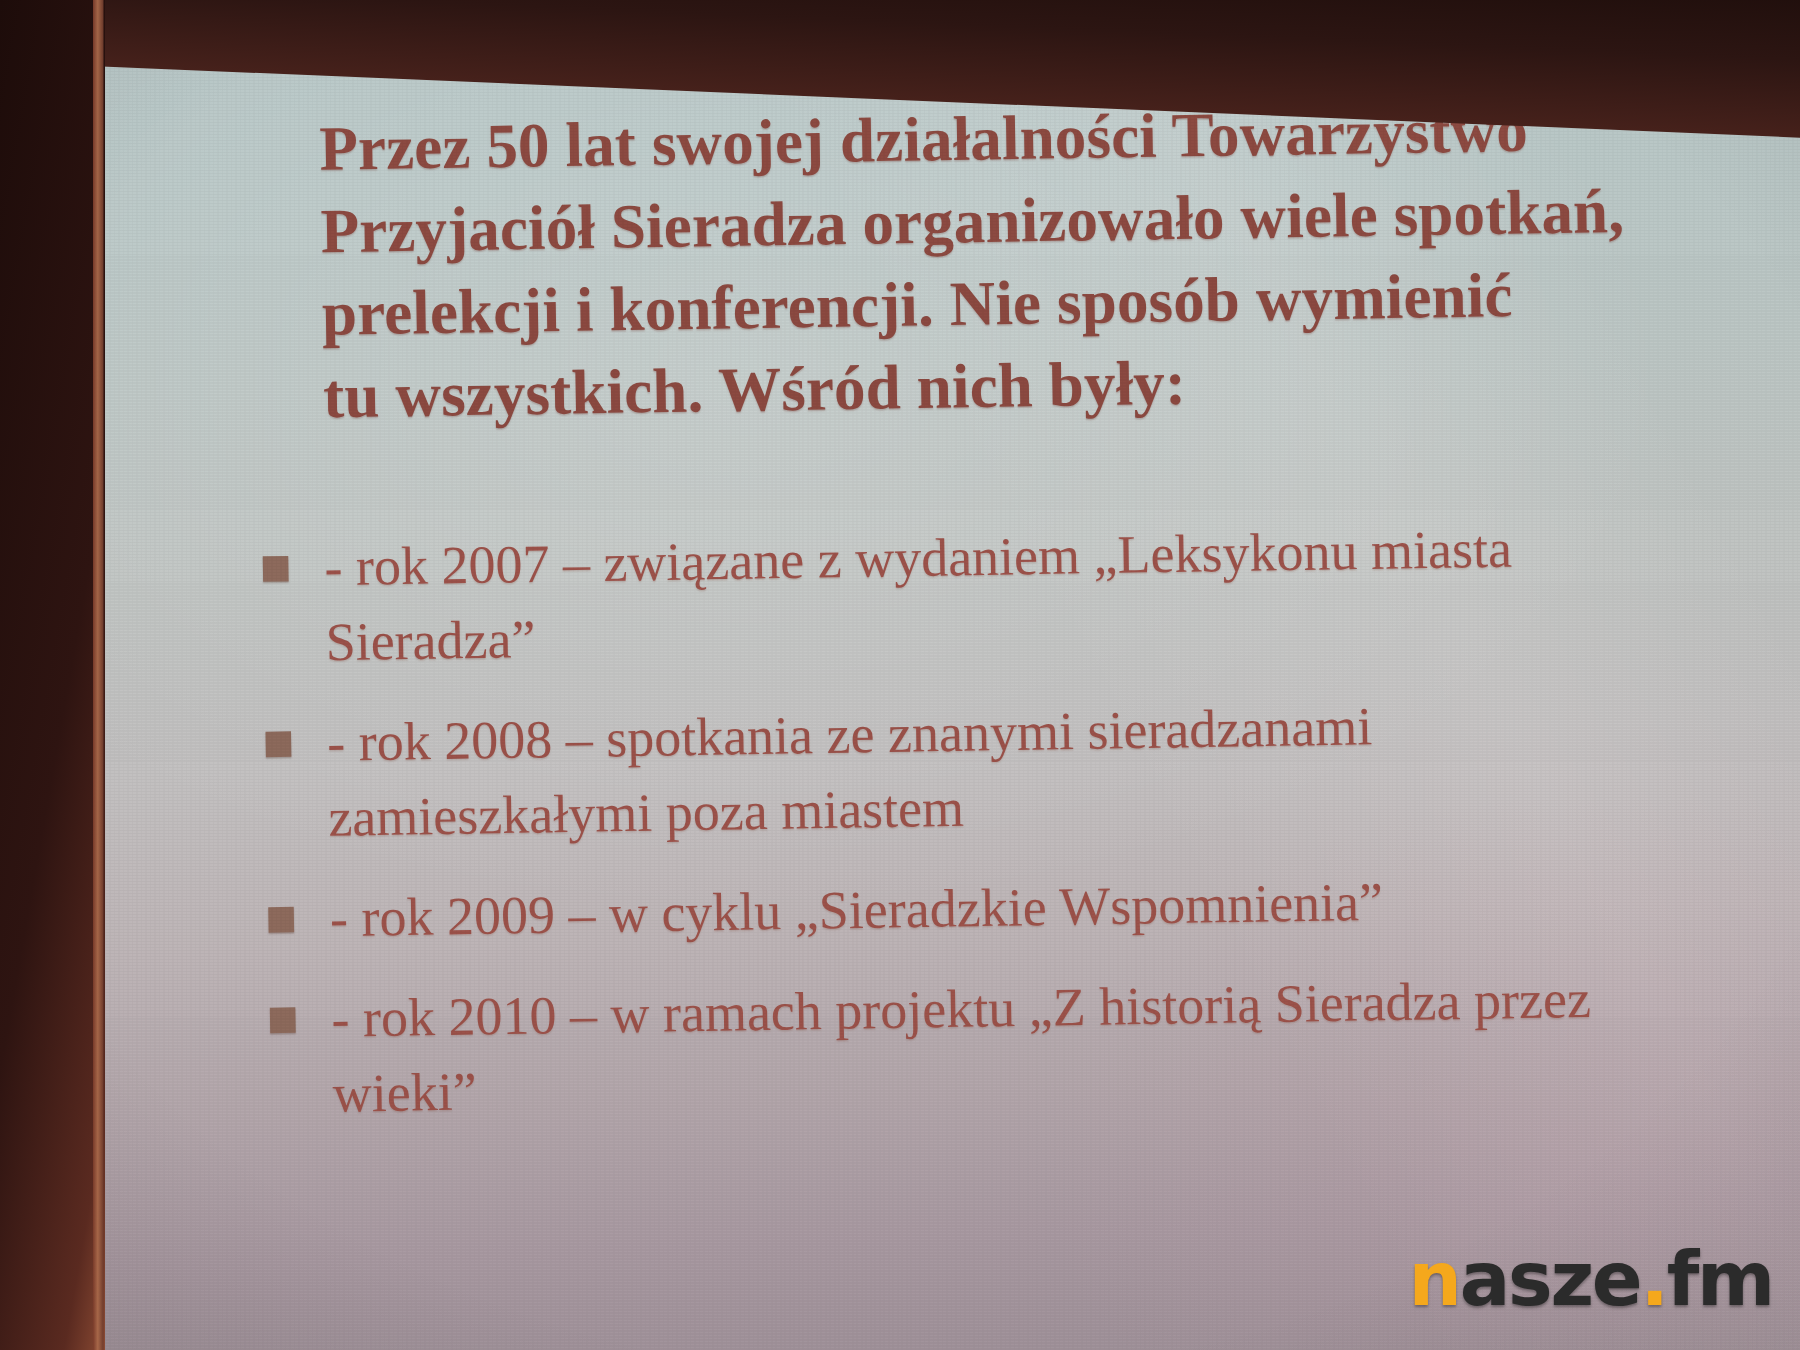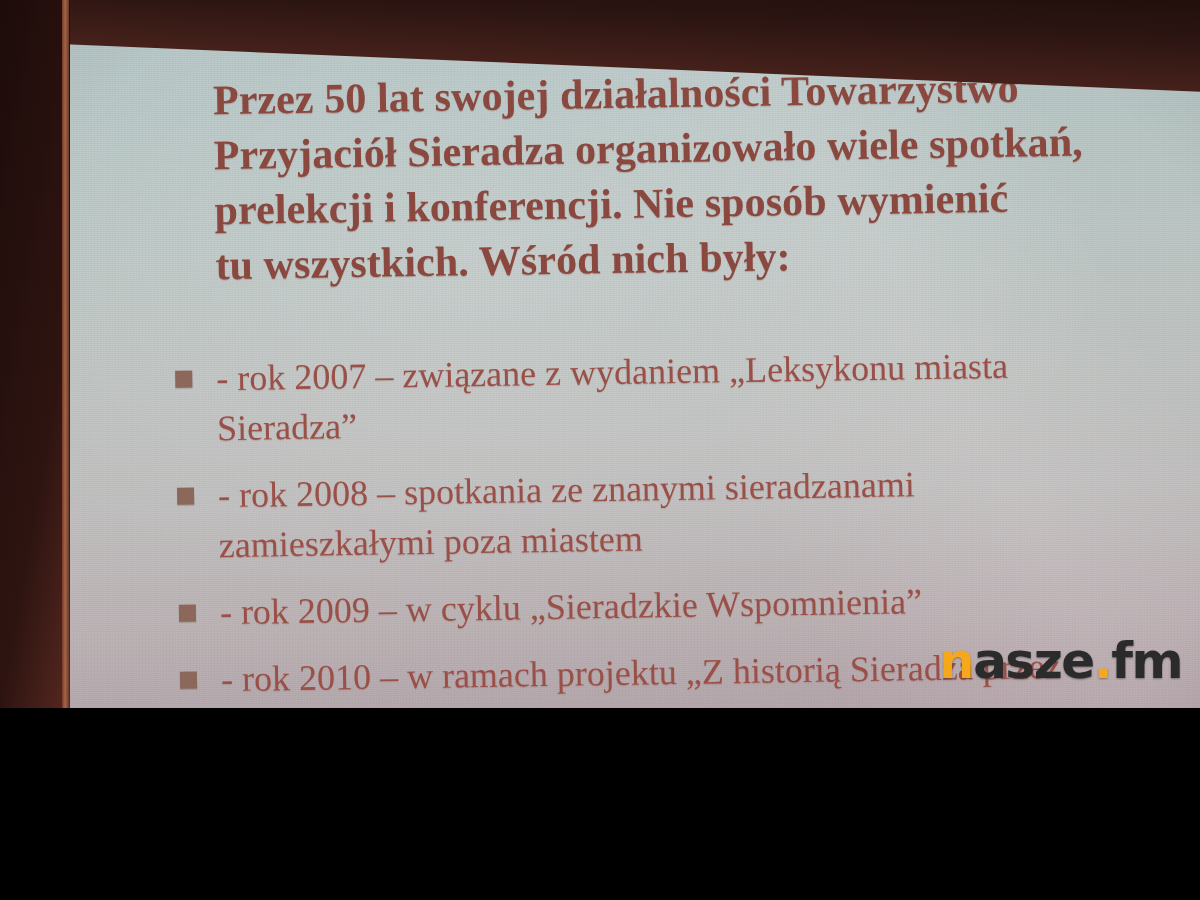--- a/index.html
+++ b/index.html
@@ -3,21 +3,21 @@
 <meta charset="utf-8">
 <style>
   html, body {
     margin: 0;
     padding: 0;
     background: #000;
   }
   #photo {
     position: relative;
     width: 1200px;
-    height: 708px;
+    height: 900px;
     overflow: hidden;
     font-family: "Liberation Serif", "DejaVu Serif", serif;
     background: #2a120f;
     text-decoration: underline;
   }
 
   
   .wall-left {
     position: absolute;
     left: 0; top: 0;

